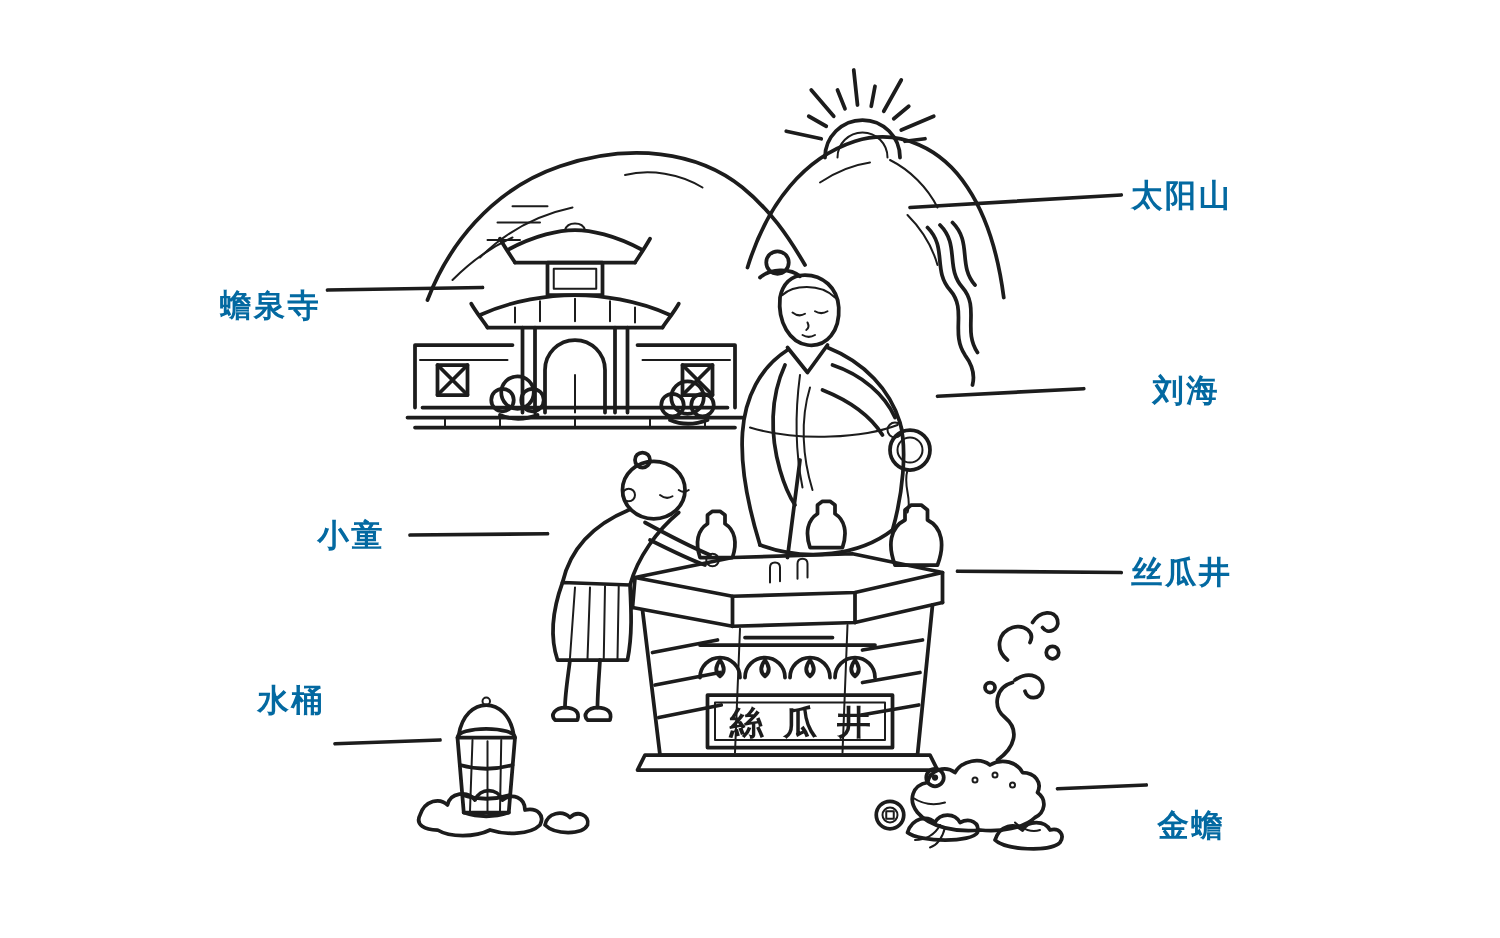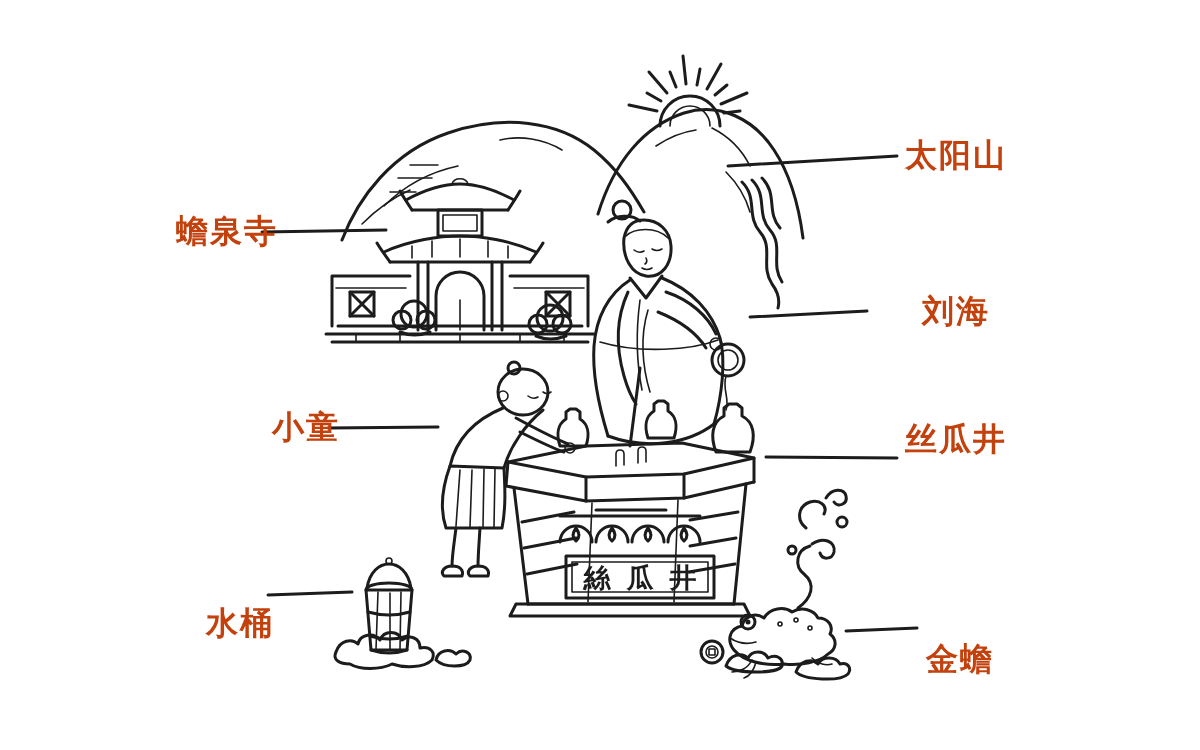--- a/index.html
+++ b/index.html
@@ -20,21 +20,21 @@
   #art .fill{fill:#1c1c1c;stroke:none;}
   #art text{
     fill:#1c1c1c;stroke:none;
     font-family:"Liberation Serif", serif;
     font-size:27px;font-weight:700;
     letter-spacing:16px;text-anchor:middle;
   }
   .lbl{
     position:absolute;
     transform:translateY(-50%);
-    font-size:32px;font-weight:600;color:#c2410c;
+    font-size:25px;font-weight:600;color:#0369a1;
     white-space:nowrap;letter-spacing:2px;
   }
 </style>
 </head>
 <body>
 
 <div id="stage">
 
   <svg id="art" width="1200" height="750" viewBox="0 0 1200 750">
 
@@ -245,20 +245,20 @@
       <line x1="262" y1="232" x2="386" y2="230"></line>
       <line x1="867" y1="311" x2="750" y2="317"></line>
       <line x1="328" y1="428" x2="438" y2="427"></line>
       <line x1="897" y1="458" x2="766" y2="457"></line>
       <line x1="268" y1="595" x2="352" y2="592"></line>
       <line x1="917" y1="628" x2="846" y2="631"></line>
     </g>
   </svg>
 
   <div class="lbl" style="left:905px;top:156px">太阳山</div>
-  <div class="lbl" style="left:176px;top:232px">蟾泉寺</div>
+  <div class="lbl" style="left:176px;top:244px">蟾泉寺</div>
   <div class="lbl" style="left:922px;top:312px">刘海</div>
-  <div class="lbl" style="left:272px;top:428px">小童</div>
-  <div class="lbl" style="left:905px;top:440px">丝瓜井</div>
-  <div class="lbl" style="left:206px;top:624px">水桶</div>
+  <div class="lbl" style="left:254px;top:428px">小童</div>
+  <div class="lbl" style="left:905px;top:458px">丝瓜井</div>
+  <div class="lbl" style="left:206px;top:560px">水桶</div>
   <div class="lbl" style="left:926px;top:660px">金蟾</div>
 
 </div>
 
 </body></html>

